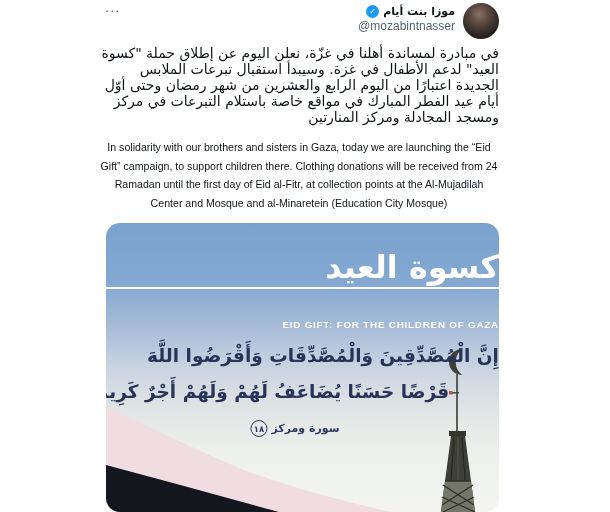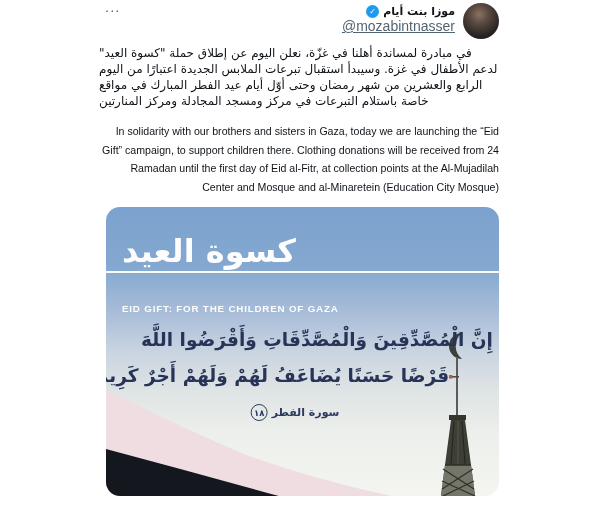--- a/index.html
+++ b/index.html
@@ -14,45 +14,45 @@
   .header{display:flex;align-items:flex-start;padding-top:3px;}
   .more{color:#536471;font-size:13px;letter-spacing:1px;line-height:10px;
         margin-top:4px;margin-left:6px;cursor:pointer;user-select:none;}
   .spacer{flex:1;}
   .who{text-align:right;margin-top:1px;}
   .name-line{display:flex;align-items:center;justify-content:flex-end;gap:4px;
              font-size:11px;font-weight:700;line-height:15px;cursor:pointer;}
   .badge{width:13px;height:13px;border-radius:50%;background:#1d9bf0;color:#fff;
          font-size:8px;font-weight:700;display:inline-flex;align-items:center;
          justify-content:center;flex:0 0 auto;}
-  .handle{font-family:"Liberation Sans",sans-serif;color:#536471;font-size:14px;
-          line-height:14px;font-weight:400;text-decoration:underline;}
+  .handle{font-family:"Liberation Sans",sans-serif;color:#536471;font-size:12px;
+          line-height:14px;font-weight:400;}
   .avatar{width:36px;height:36px;border-radius:50%;margin-left:8px;flex:0 0 auto;cursor:pointer;
           background:radial-gradient(circle at 45% 32%, #8a7263 0%, #5d4b42 28%, #262221 70%, #0f1013 100%);}
   
-  .body-ar{direction:rtl;text-align:left;font-size:12px;line-height:16px;
+  .body-ar{direction:rtl;text-align:right;font-size:14px;line-height:16px;
            margin:6px 0 0 0;color:#0f1419;}
-  .body-en{font-family:"Liberation Sans",sans-serif;text-align:right;
+  .body-en{font-family:"Liberation Sans",sans-serif;text-align:center;
            font-size:10.6px;line-height:18.6px;margin:13px 0 0 0;color:#0f1419;}
   
   .card{position:relative;margin:11px 0 0 7px;width:393px;height:289px;
         border-radius:14px;overflow:hidden;cursor:pointer;
         background:linear-gradient(180deg,#7ba2ce 0%,#84a8d0 21%,#a7bcd8 36%,
                    #c9d4e1 50%,#dee3e4 63%,#ecefeb 78%,#f4f5f1 100%);}
   .card svg{position:absolute;left:0;top:0;}
-  .card-txt{position:absolute;left:0;width:100%;text-align:left;color:#fcfdfc;margin-left:16px;}
+  .card-txt{position:absolute;left:0;width:100%;text-align:right;color:#fcfdfc;}
   .logo{top:24px;font-size:32px;font-weight:700;line-height:40px;white-space:nowrap;z-index:3;}
   .logo-line{position:absolute;left:0;right:0;top:64px;height:1.5px;
              background:rgba(255,255,255,.95);z-index:2;}
   .sub-ar{top:69px;font-size:11px;line-height:14px;z-index:3;}
   .sub-en{top:96px;font-family:"Liberation Sans",sans-serif;font-size:9.8px;
           font-weight:700;letter-spacing:.8px;z-index:3;white-space:nowrap;}
   .verse{position:absolute;transform:translateX(-50%);white-space:nowrap;
          color:#273457;font-weight:700;font-size:18.5px;line-height:30px;z-index:3;}
-  .verse1{left:211px;top:118px;}
+  .verse1{left:217px;top:118px;}
   .verse2{left:166px;top:154px;}
   .surah{position:absolute;left:171px;top:197px;transform:translateX(-50%);
          direction:rtl;display:flex;align-items:center;gap:4px;color:#2b3a5e;
          font-size:11px;font-weight:700;z-index:3;}
   .vnum{width:15px;height:15px;border:1.2px solid #2b3a5e;border-radius:50%;
         display:inline-flex;align-items:center;justify-content:center;
         font-size:8.5px;font-weight:700;margin-left:36px;}
 </style>
 </head>
 <body>
@@ -104,18 +104,18 @@
     </svg>
 
     <div class="card-txt logo">كسوة العيد</div>
     <div class="logo-line"></div>
     <div class="card-txt sub-en">EID GIFT: FOR THE CHILDREN OF GAZA</div>
 
     <div class="verse verse1" dir="rtl">إِنَّ الْمُصَّدِّقِينَ وَالْمُصَّدِّقَاتِ وَأَقْرَضُوا اللَّهَ</div>
     <div class="verse verse2" dir="rtl">قَرْضًا حَسَنًا يُضَاعَفُ لَهُمْ وَلَهُمْ أَجْرٌ كَرِيمٌ</div>
 
     <div class="surah">
-      <span>سورة الفطر</span>
+      <span>سورة ومركز</span>
       <span class="vnum">١٨</span>
     </div>
 
   </div>
 </div>
 
 </body></html>

